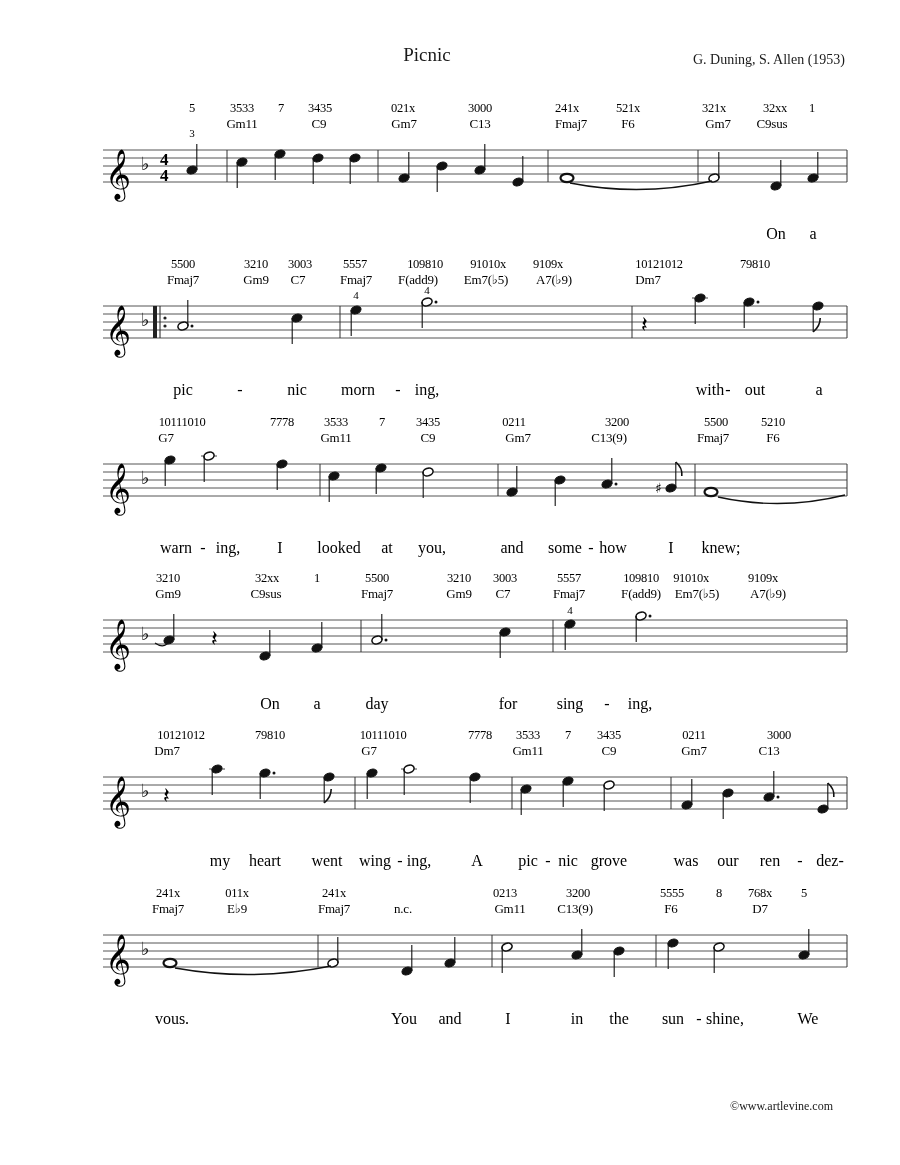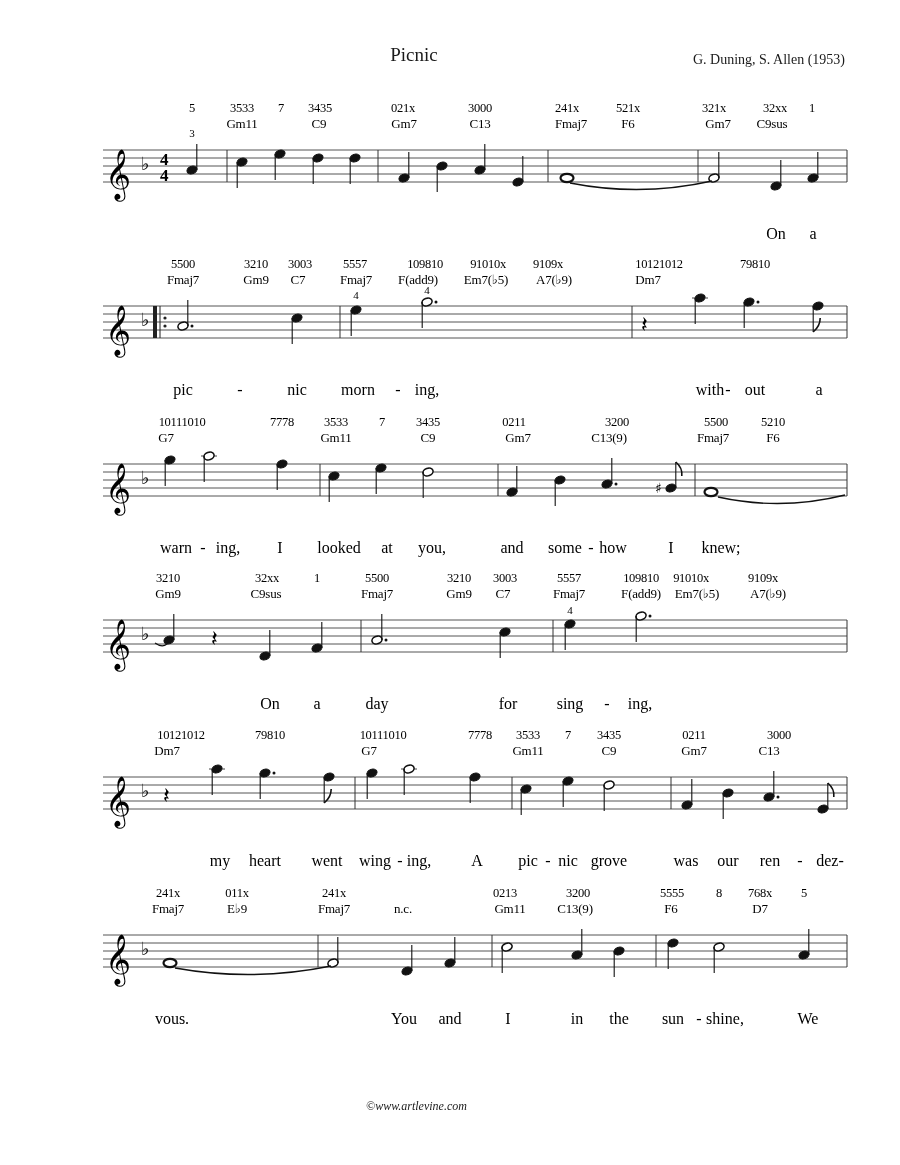--- a/index.html
+++ b/index.html
@@ -1,21 +1,21 @@
 <!DOCTYPE html>
 <html><head>
 <meta charset="utf-8">
 <style>
   html, body { margin: 0; padding: 0; background: #ffffff; }
   body { width: 900px; height: 1165px; position: relative; overflow: hidden;
          font-family: "Liberation Serif", "DejaVu Serif", serif; color: #1a1a1a; }
-  .title { position: absolute; top: 44px; left: 3px; width: 822px; text-align: center;
+  .title { position: absolute; top: 44px; left: 16px; width: 822px; text-align: center;
            font-size: 19px; }
   .composer { position: absolute; top: 52px; right: 55px; font-size: 14px; }
-  .footer { position: absolute; top: 1099px; left: 0; width: 833px; text-align: center; font-size: 12px; font-style: italic; }
+  .footer { position: absolute; top: 1099px; left: 0; width: 833px; text-align: right; font-size: 12px; }
   svg#score { position: absolute; left: 0; top: 0; }
   .frets { font-size: 12.5px; letter-spacing: -0.3px; }
   .chord { font-size: 13px; letter-spacing: -0.2px; }
   .lyric { font-size: 16px; }
   .fing { font-size: 11px; }
 </style>
 </head>
 <body>
 
 <div class="title">Picnic</div>

